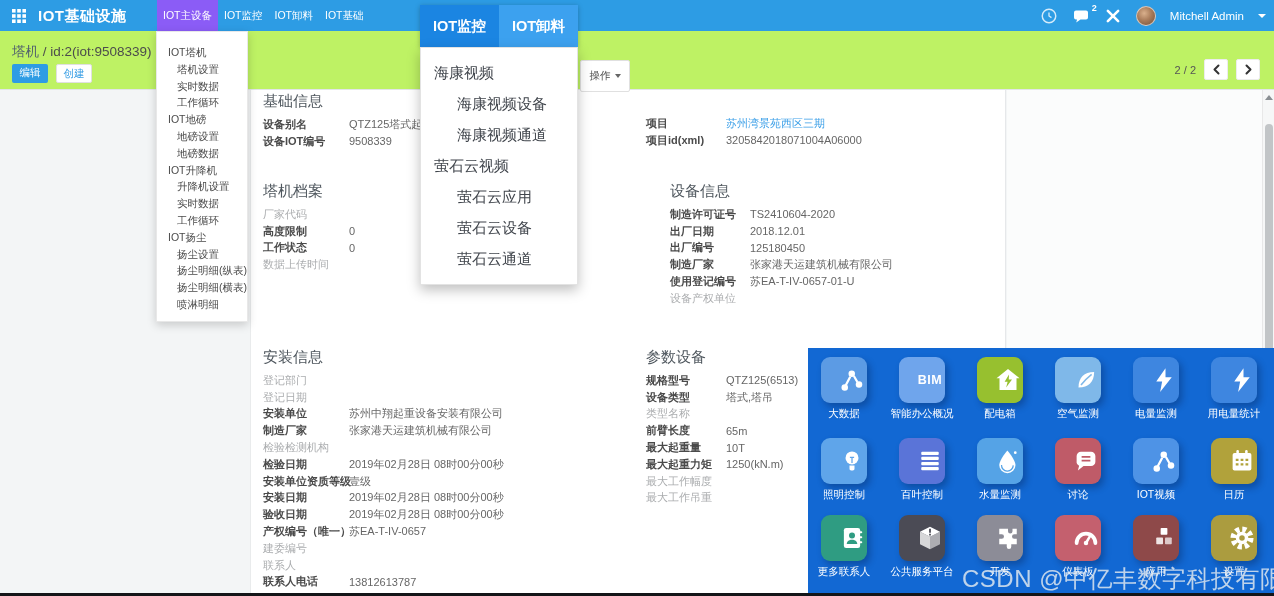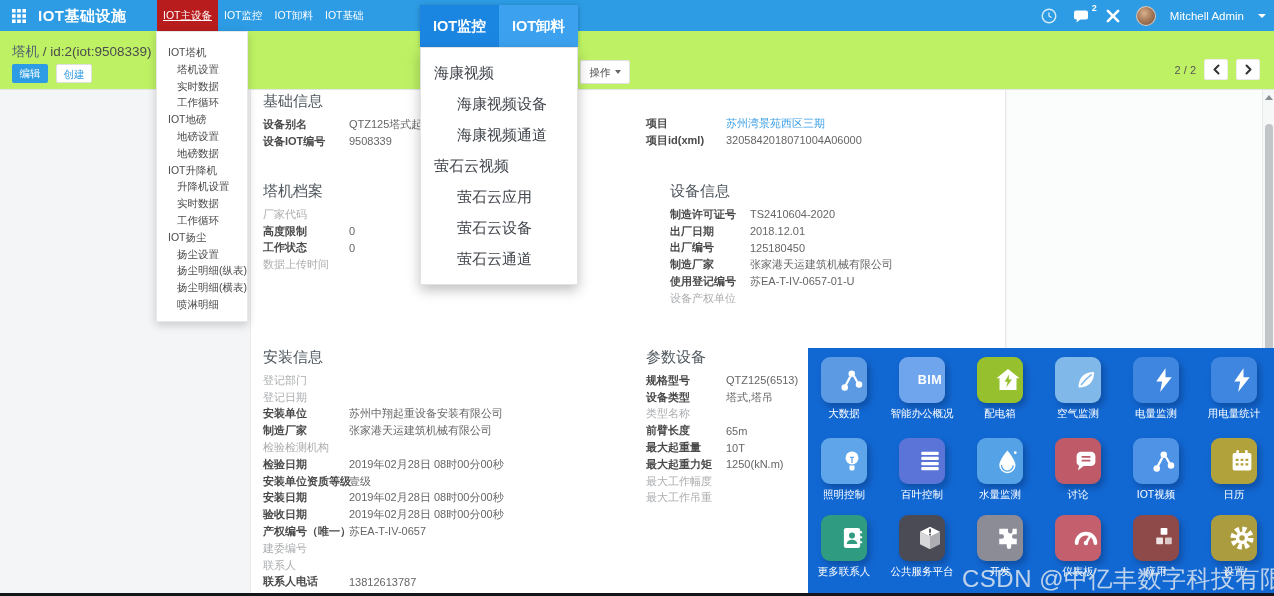--- a/index.html
+++ b/index.html
@@ -5,37 +5,37 @@
   * { margin:0; padding:0; box-sizing:border-box; }
   body { font-family:"Liberation Sans","DejaVu Sans",sans-serif; }
   #screen { position:relative; width:1274px; height:596px; overflow:hidden; background:#f3f5f6; }
 
   
   .topbar { position:absolute; left:0; top:0; width:1274px; height:31px; background:#2D9CE4; z-index:10; }
   .appgrid-btn { position:absolute; left:11px; top:8px; width:16px; height:16px; }
   .tb-title { position:absolute; left:38px; top:0; line-height:31px; color:#fff; font-size:15px; font-weight:bold; letter-spacing:.5px; }
   .tb-nav { position:absolute; left:157px; top:0; height:31px; display:flex; }
   .tb-nav-item { height:31px; line-height:31px; padding:0 6px; color:#fff; font-size:10.5px; cursor:pointer; white-space:nowrap; }
-  .tb-nav-item.active { background:#b91c1c;text-decoration:underline; }
+  .tb-nav-item.active { background:#8b5cf6; }
   .tb-right { position:absolute; right:8px; top:0; height:31px; display:flex; align-items:center; gap:14px; }
   .tb-ico { position:relative; width:18px; height:18px; display:flex; align-items:center; justify-content:center; }
   .tb-badge { position:absolute; top:-4px; right:-7px; color:#fff; font-size:9px; font-weight:bold; }
   .avatar { width:20px; height:20px; border-radius:50%; background:radial-gradient(circle at 40% 35%, #d9b08c 0%, #a97c5b 45%, #6e4f3a 100%); border:1px solid rgba(255,255,255,.6); }
   .tb-user { color:#fff; font-size:11.5px; white-space:nowrap; }
   .caret-down { width:0; height:0; border-left:4px solid transparent; border-right:4px solid transparent; border-top:4px solid #fff; }
 
   
   .cpanel { position:absolute; left:0; top:31px; width:1274px; height:59px; background:#bef264; border-bottom:1px solid #e2e5e7; z-index:2; }
   .breadcrumb { position:absolute; left:12px; top:12px; font-size:13.5px; }
   .bc-parent { color:#51616e; cursor:pointer; }
   .bc-rest { color:#4c4c4c; }
-  .btn { position:absolute; height:19px; line-height:18px; font-size:10.5px; text-align:center; border-radius:2px; cursor:pointer; }
+  .btn { position:absolute; height:19px; line-height:18px; font-size:10.5px; text-align:center; border-radius:2px; cursor:pointer;font-family:Liberation Mono, monospace; }
   .btn-edit { left:12px; top:33px; width:36px; background:#2E9CE4; color:#fff; }
   .btn-create { left:56px; top:33px; width:36px; background:#fff; color:#3A9FE5; border:1px solid #e0e0e0; }
-  .btn-action { left:580px; top:29px; width:50px; height:24px; background:#fff; color:#4c4c4c; border:1px solid #e0e0e0; display:flex; align-items:center; justify-content:center; gap:4px; }
+  .btn-action { left:580px; top:29px; width:50px; height:32px; background:#fff; color:#4c4c4c; border:1px solid #e0e0e0; display:flex; align-items:center; justify-content:center; gap:4px; }
   .caret-dark { width:0; height:0; border-left:3.5px solid transparent; border-right:3.5px solid transparent; border-top:4px solid #666; }
   .pager { position:absolute; right:14px; top:28px; display:flex; align-items:center; gap:8px; }
   .pager-val { font-size:11px; color:#555; }
   .pager-btn { width:24px; height:21px; background:#fff; border:1px solid #ececec; border-radius:2px; display:flex; align-items:center; justify-content:center; cursor:pointer; }
 
   
   .sheet { position:absolute; left:250px; top:90px; width:756px; bottom:0; background:#fff; border-left:1px solid #e9ebec; border-right:1px solid #e6e8ea; z-index:1; }
   .rightstrip { position:absolute; left:1007px; top:90px; width:255px; bottom:0; background:#fbfcfc; z-index:1; }
   .scrolltrack { position:absolute; left:1262px; top:90px; width:12px; bottom:0; background:#f6f7f7; border-left:1px solid #e8e8e8; z-index:1; }
   .scrollup { position:absolute; left:2px; top:5px; width:0; height:0; border-left:4px solid transparent; border-right:4px solid transparent; border-bottom:5px solid #8a8f93; }

